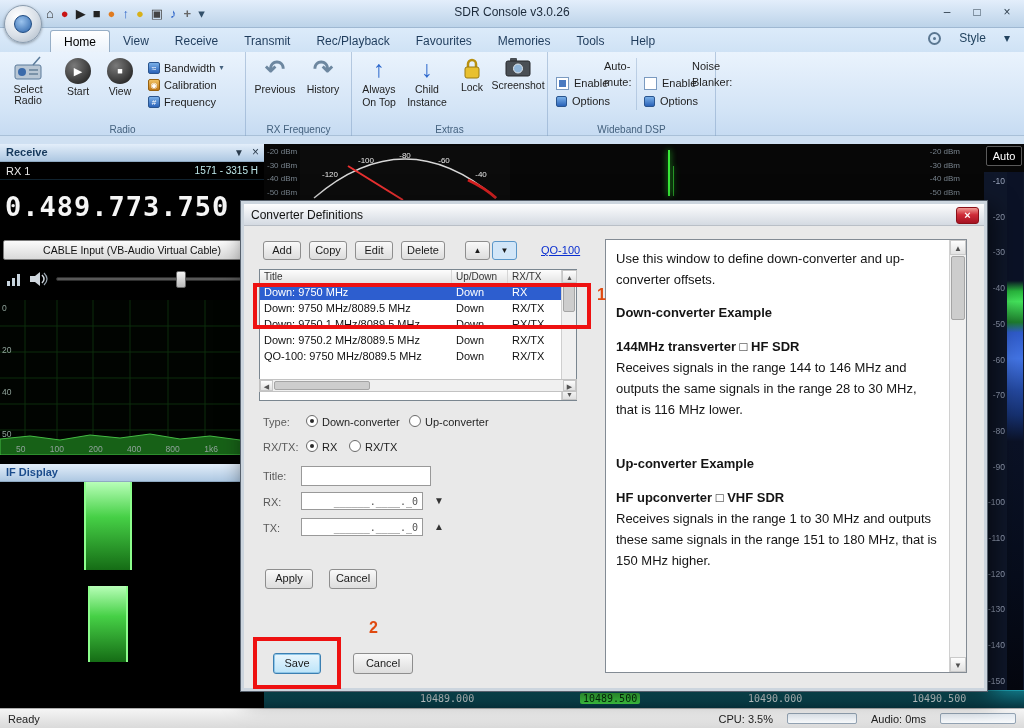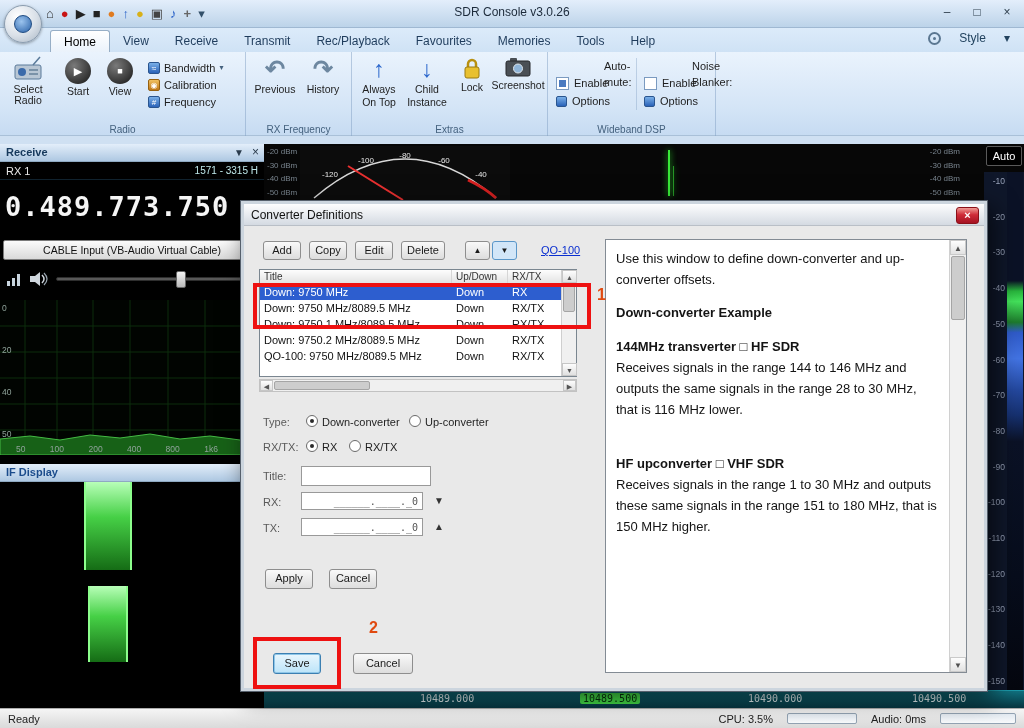--- a/index.html
+++ b/index.html
@@ -113,21 +113,21 @@
     font-size:12px;color:#101010;line-height:22px;padding-left:7px;}
   .dlgclose{position:absolute;right:8px;top:6px;width:23px;height:17px;border:1px solid #8a1018;border-radius:3px;
     background:linear-gradient(#ef9a94,#cf2c38 45%,#a51222);color:#fff;font-size:11px;font-weight:bold;
     text-align:center;line-height:15px;}
   .btn{position:absolute;height:19px;background:linear-gradient(#f9f9f9,#dddddd);border:1px solid #8e8e8e;
     border-radius:3px;font-size:11px;color:#1a1a1a;text-align:center;line-height:17px;}
   .btn.pressed{background:#d2e6f8;border-color:#5a96c8;}
   .btn.default{background:linear-gradient(#e9f6fd,#bce4f9);border:1px solid #3c7fb1;
     box-shadow:0 0 0 1px #8ec6e8 inset;}
   .link{color:#0a2fd0;text-decoration:underline;font-size:11px;}
-  .tbl{position:absolute;left:18px;top:68px;width:318px;height:108px;background:#fff;border:1px solid #7a8690;}
+  .tbl{position:absolute;left:18px;top:68px;width:318px;height:132px;background:#fff;border:1px solid #7a8690;}
   .tblhead{display:flex;height:14px;background:linear-gradient(#fdfdfd,#e3e3e3);border-bottom:1px solid #cfcfcf;
     font-size:10px;color:#333;}
   .tblhead span{border-right:1px solid #d6d6d6;padding-left:4px;line-height:14px;}
   .trow{display:flex;height:16px;font-size:11px;color:#111;line-height:16px;}
   .trow span{padding-left:4px;overflow:hidden;white-space:nowrap;}
   .c1{flex:0 0 192px;} .c2{flex:0 0 56px;} .c3{flex:1;}
   .trow.sel{background:#2d5ecf;color:#fff;}
   .vscroll{position:absolute;right:0;top:0;width:15px;height:100%;background:#f0f0f0;border-left:1px solid #cfcfcf;}
   .vscroll .ar{position:absolute;left:0;width:15px;height:13px;font-size:7px;color:#555;text-align:center;line-height:13px;
     background:linear-gradient(#fdfdfd,#e0e0e0);border:1px solid #c6c6c6;}
@@ -554,20 +554,21 @@
 
     <div class="redbox" style="left:12px;top:436px;width:88px;height:52px;"></div>
     <div class="annot" style="left:128px;top:418px;">2</div>
 
     <div class="help">
       <div class="helptext">
         <p>Use this window to define down-converter and up-converter offsets.</p>
         <p class="head">Down-converter Example</p>
         <p class="bold" style="margin-bottom:0;">144MHz transverter □ HF SDR</p>
         <p class="gap">Receives signals in the range 144 to 146 MHz and outputs the same signals in the range 28 to 30 MHz, that is 116 MHz lower.</p>
+        <p class="head">Up-converter Example</p>
         <p class="bold" style="margin-bottom:0;">HF upconverter □ VHF SDR</p>
         <p>Receives signals in the range 1 to 30 MHz and outputs these same signals in the range 151 to 180 MHz, that is 150 MHz higher.</p>
       </div>
       <div class="hscrollbar">
         <span class="ar" style="top:0;">▲</span>
         <div class="hsthumb"></div>
         <span class="ar" style="bottom:0;">▼</span>
       </div>
     </div>
   </div>

